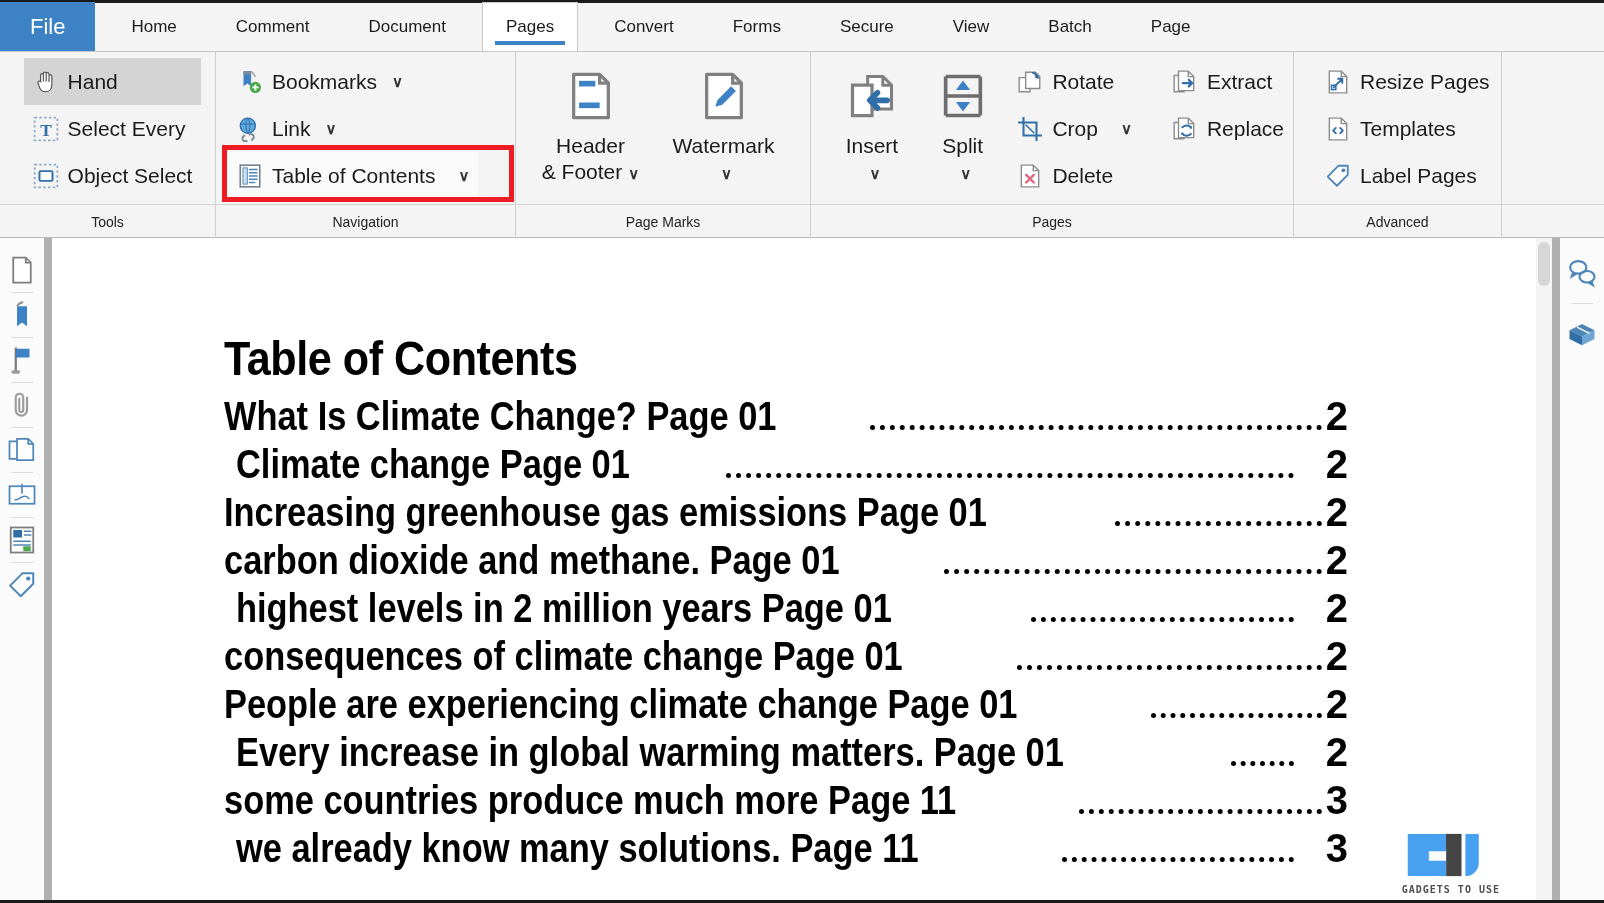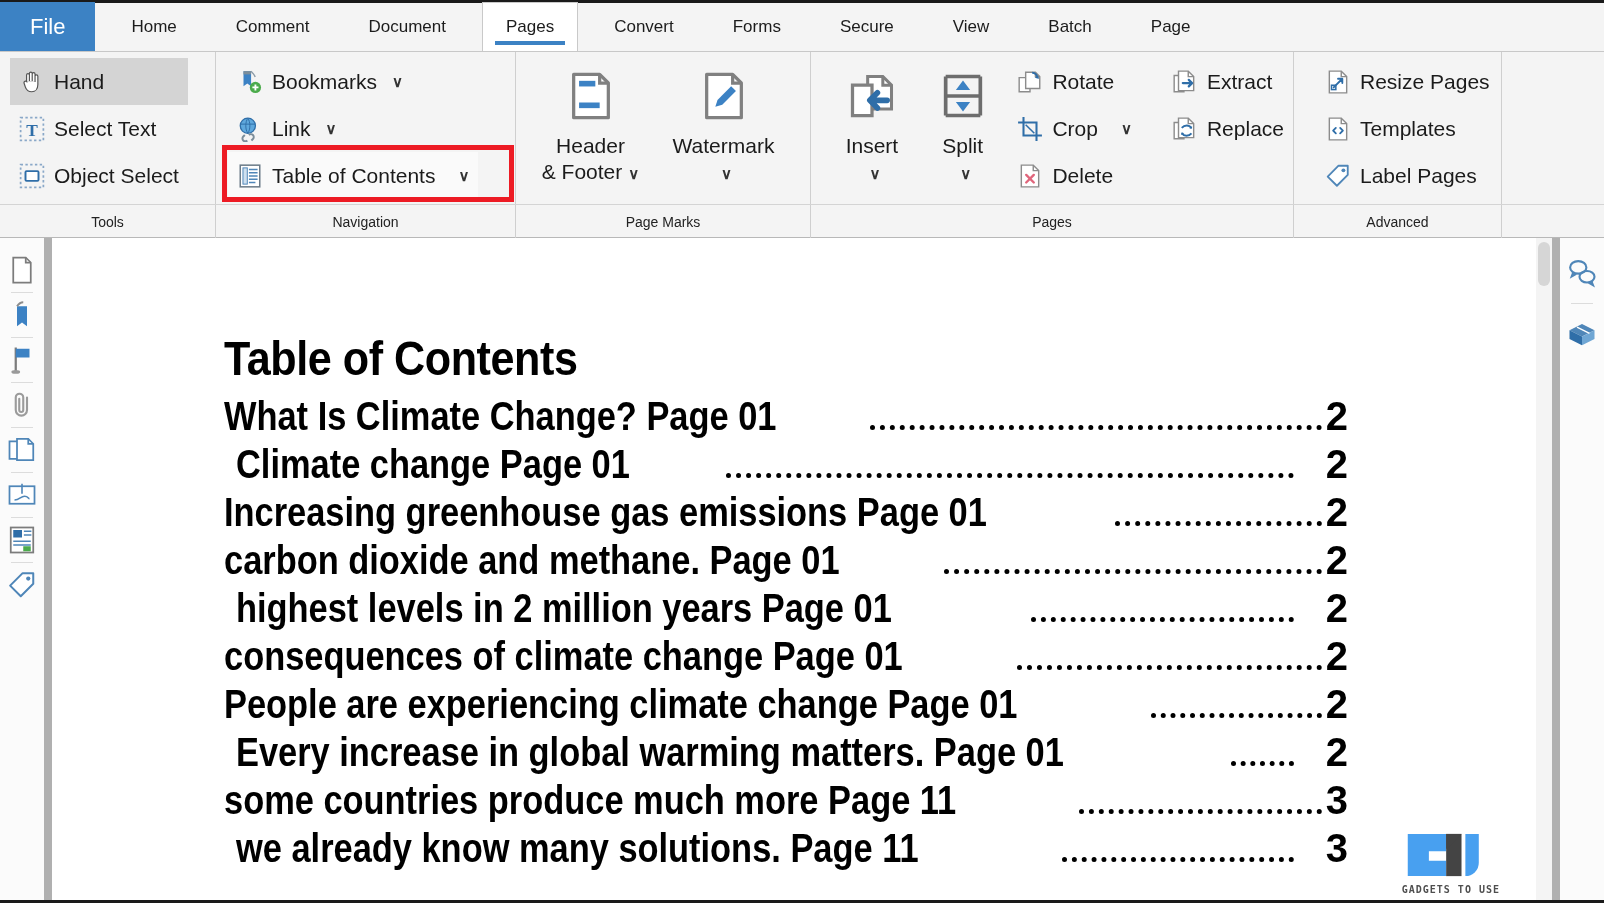--- a/index.html
+++ b/index.html
@@ -60,21 +60,21 @@
     position: absolute; top: 152px; left: 0; width: 1604px; height: 34px;
     display: flex; border-top: 1px solid #d4d4d4;
   }
   .glabel {
     display: flex; align-items: center; justify-content: center;
     font-size: 14px; color: #222; height: 33px;
   }
   .glabel + .glabel { border-left: 1px solid #cfcfcf; }
 
   
-  .g-tools    { width: 215px; }
+  .g-tools    { width: 215px; justify-content: center; }
   .g-nav      { width: 300px; }
   .g-marks    { width: 295px; }
   .g-pages    { width: 483px; }
   .g-adv      { width: 208px; }
   .g-rest     { flex: 1; }
 
   
   .col { display: flex; flex-direction: column; }
   .sbtn {
     display: flex; align-items: center; gap: 9px;
@@ -210,21 +210,21 @@
             </span>
             <span>Hand</span>
           </div>
           <div class="sbtn">
             <span class="ico">
               <svg viewBox="0 0 24 24" width="26" height="26">
                 <rect x="1.5" y="1.5" width="21" height="21" fill="none" stroke="#8aa8c8" stroke-width="1.6" stroke-dasharray="2.2,2.2"></rect>
                 <text x="12" y="18.5" font-family="Liberation Serif, serif" font-size="16" font-weight="700" fill="#2f6ea8" text-anchor="middle">T</text>
               </svg>
             </span>
-            <span>Select Text</span>
+            <span>Select Every</span>
           </div>
           <div class="sbtn">
             <span class="ico">
               <svg viewBox="0 0 24 24" width="26" height="26">
                 <rect x="1.5" y="1.5" width="21" height="21" fill="none" stroke="#8aa8c8" stroke-width="1.6" stroke-dasharray="2.2,2.2"></rect>
                 <rect x="6" y="7.5" width="12" height="9" fill="#fff" stroke="#2f6ea8" stroke-width="1.8" rx="1"></rect>
               </svg>
             </span>
             <span>Object Select</span>
           </div>

